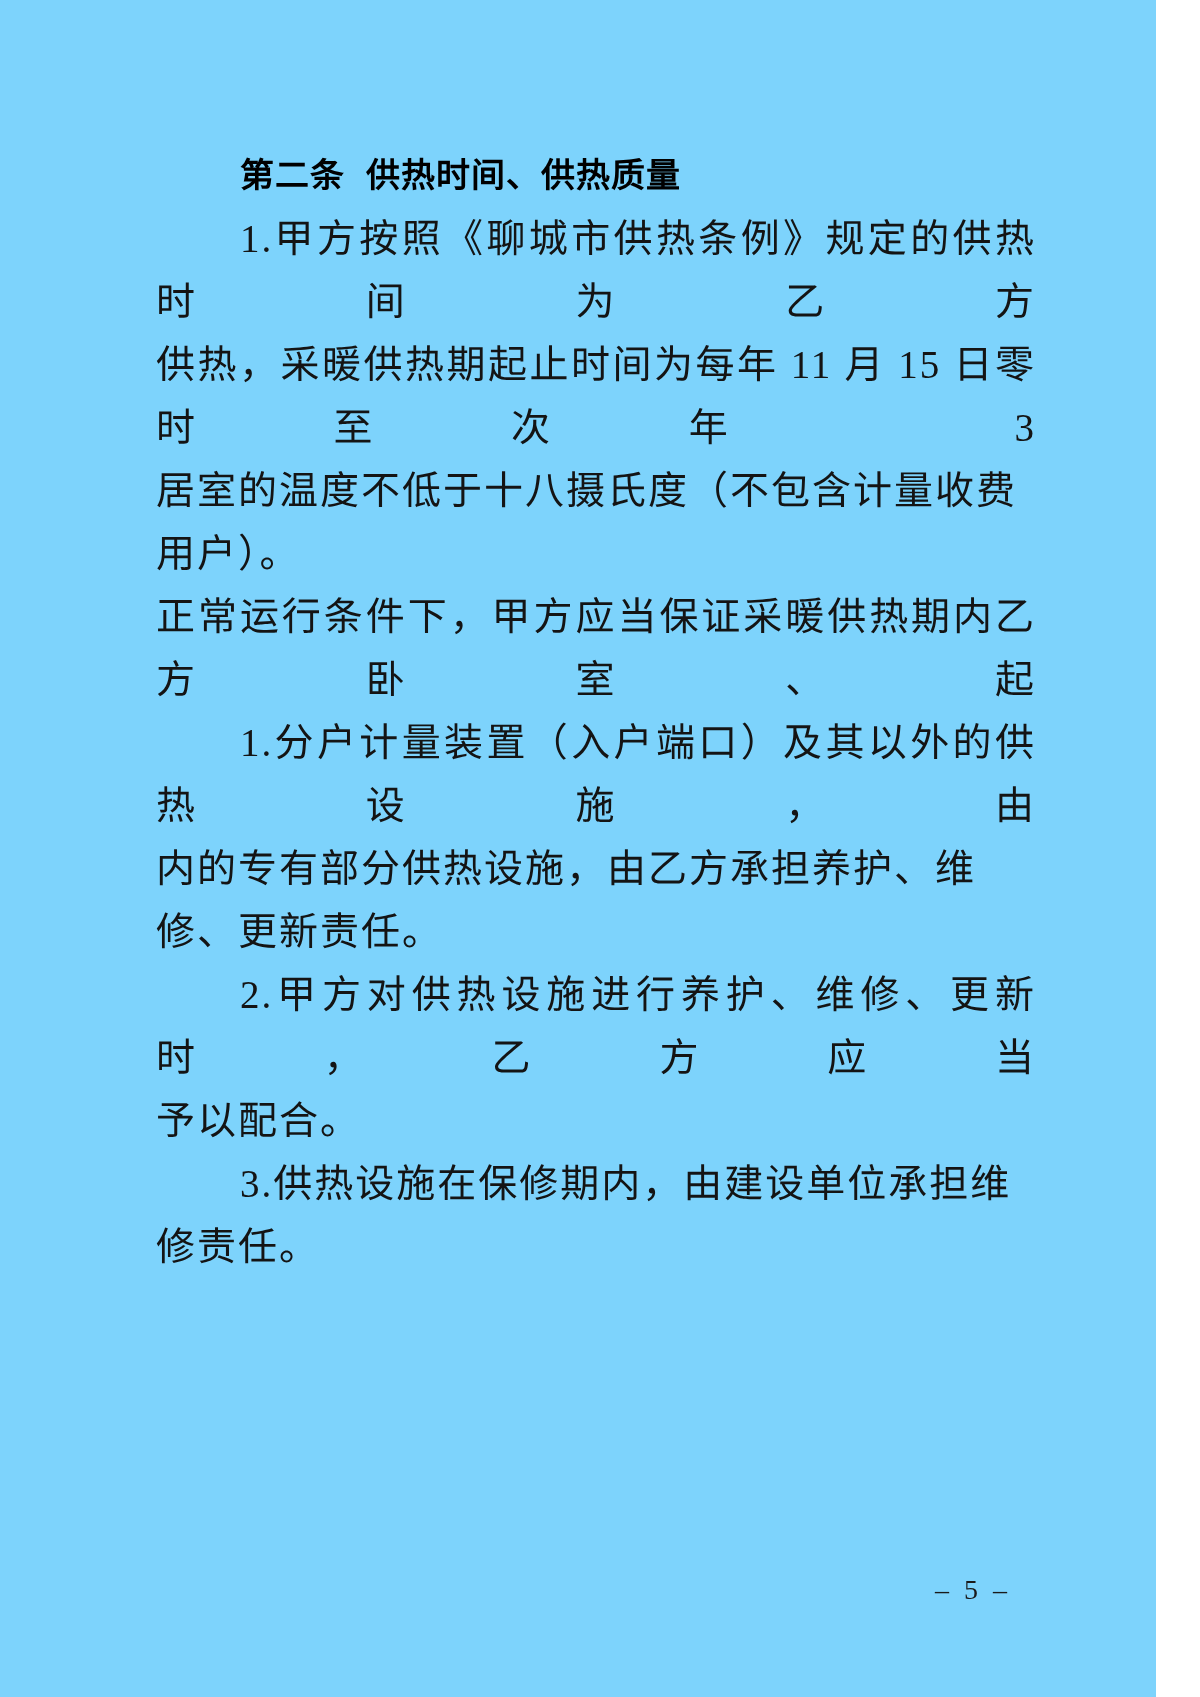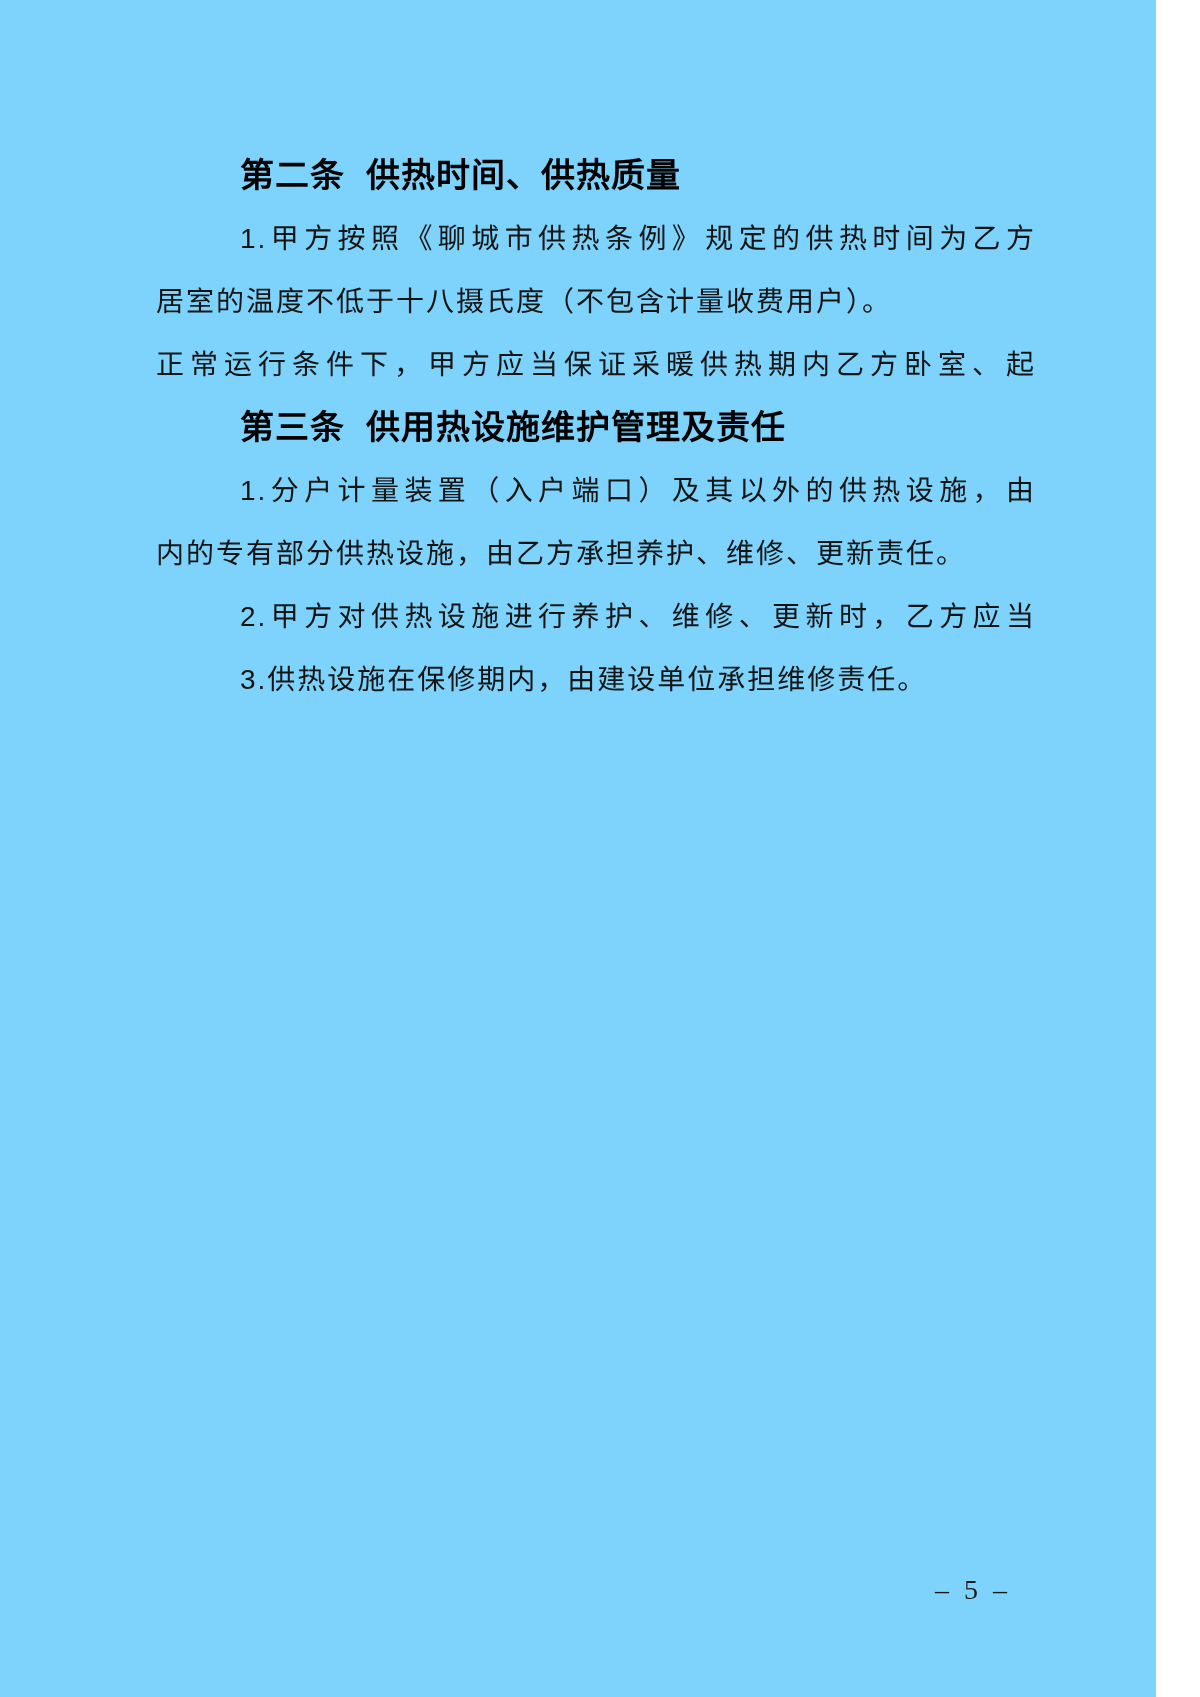--- a/index.html
+++ b/index.html
@@ -19,22 +19,22 @@
     left: 156px;
     top: 144px;
     width: 880px;
   }
   .line {
     line-height: 63px;
     margin: 0;
     padding: 0;
   }
   .line.body {
-    font-family: Liberation Sans, sans-serif;
-    font-size: 28px;
+    font-family: Liberation Serif, serif;
+    font-size: 39px;
     letter-spacing: 2px;
     color: #141414;
   }
   .line.heading {
     font-family: "Liberation Sans", sans-serif;
     font-weight: bold;
     font-size: 34px;
     letter-spacing: 1px;
     color: #000000;
     white-space: pre-wrap;
@@ -60,22 +60,23 @@
     text-align: left;
   }
 </style>
 </head>
 <body>
 
 <main class="page">
   <section class="doc">
       <div class="line heading first">第二条  供热时间、供热质量</div>
       <div class="line body first fill">1.甲方按照《聊城市供热条例》规定的供热时间为乙方</div>
+      <div class="line body fill">供热，采暖供热期起止时间为每年 11 月 15 日零时至次年 3</div>
       <div class="line body">居室的温度不低于十八摄氏度（不包含计量收费用户）。</div>
       <div class="line body fill">正常运行条件下，甲方应当保证采暖供热期内乙方卧室、起</div>
-      <div class="line heading first">第三条  供用热设施维护管理及责任</div>
       <div class="line body first fill">1.分户计量装置（入户端口）及其以外的供热设施，由</div>
       <div class="line body">内的专有部分供热设施，由乙方承担养护、维修、更新责任。</div>
       <div class="line body first fill">2.甲方对供热设施进行养护、维修、更新时，乙方应当</div>
+      <div class="line body">予以配合。</div>
       <div class="line body first">3.供热设施在保修期内，由建设单位承担维修责任。</div>
     </section>
   <div class="page-number">– 5 –</div>
 </main>
 
 </body></html>

